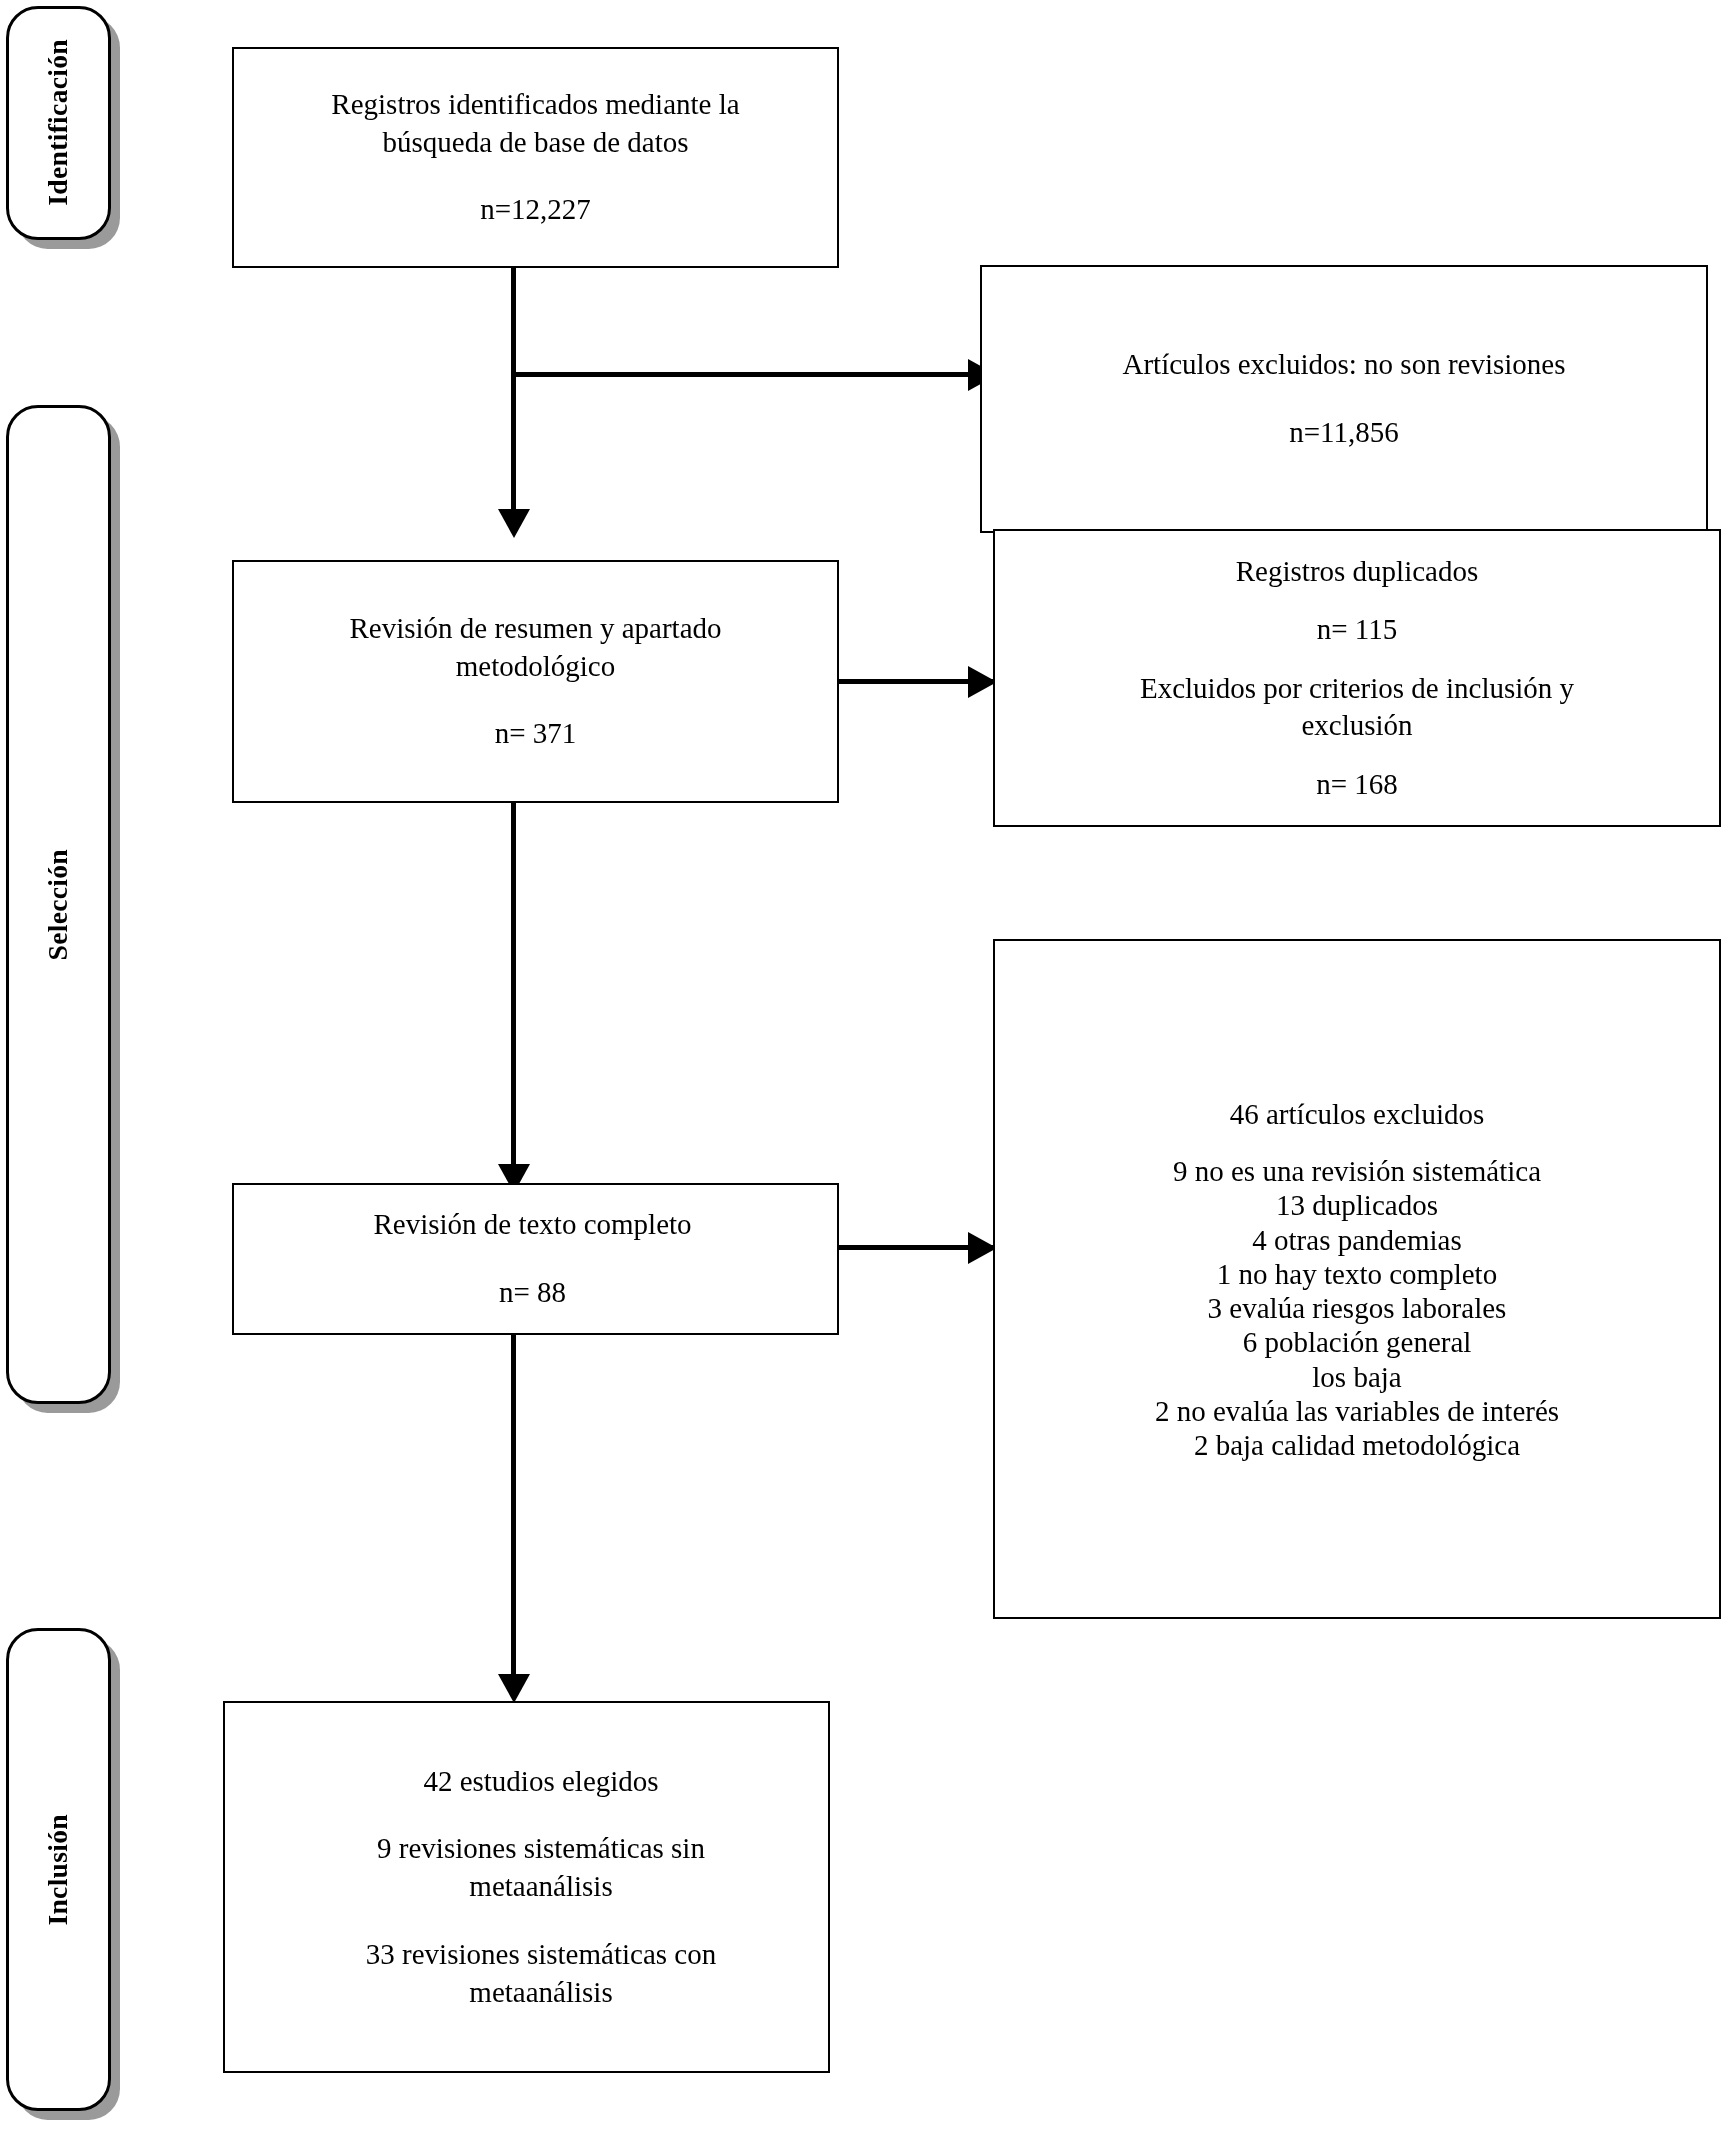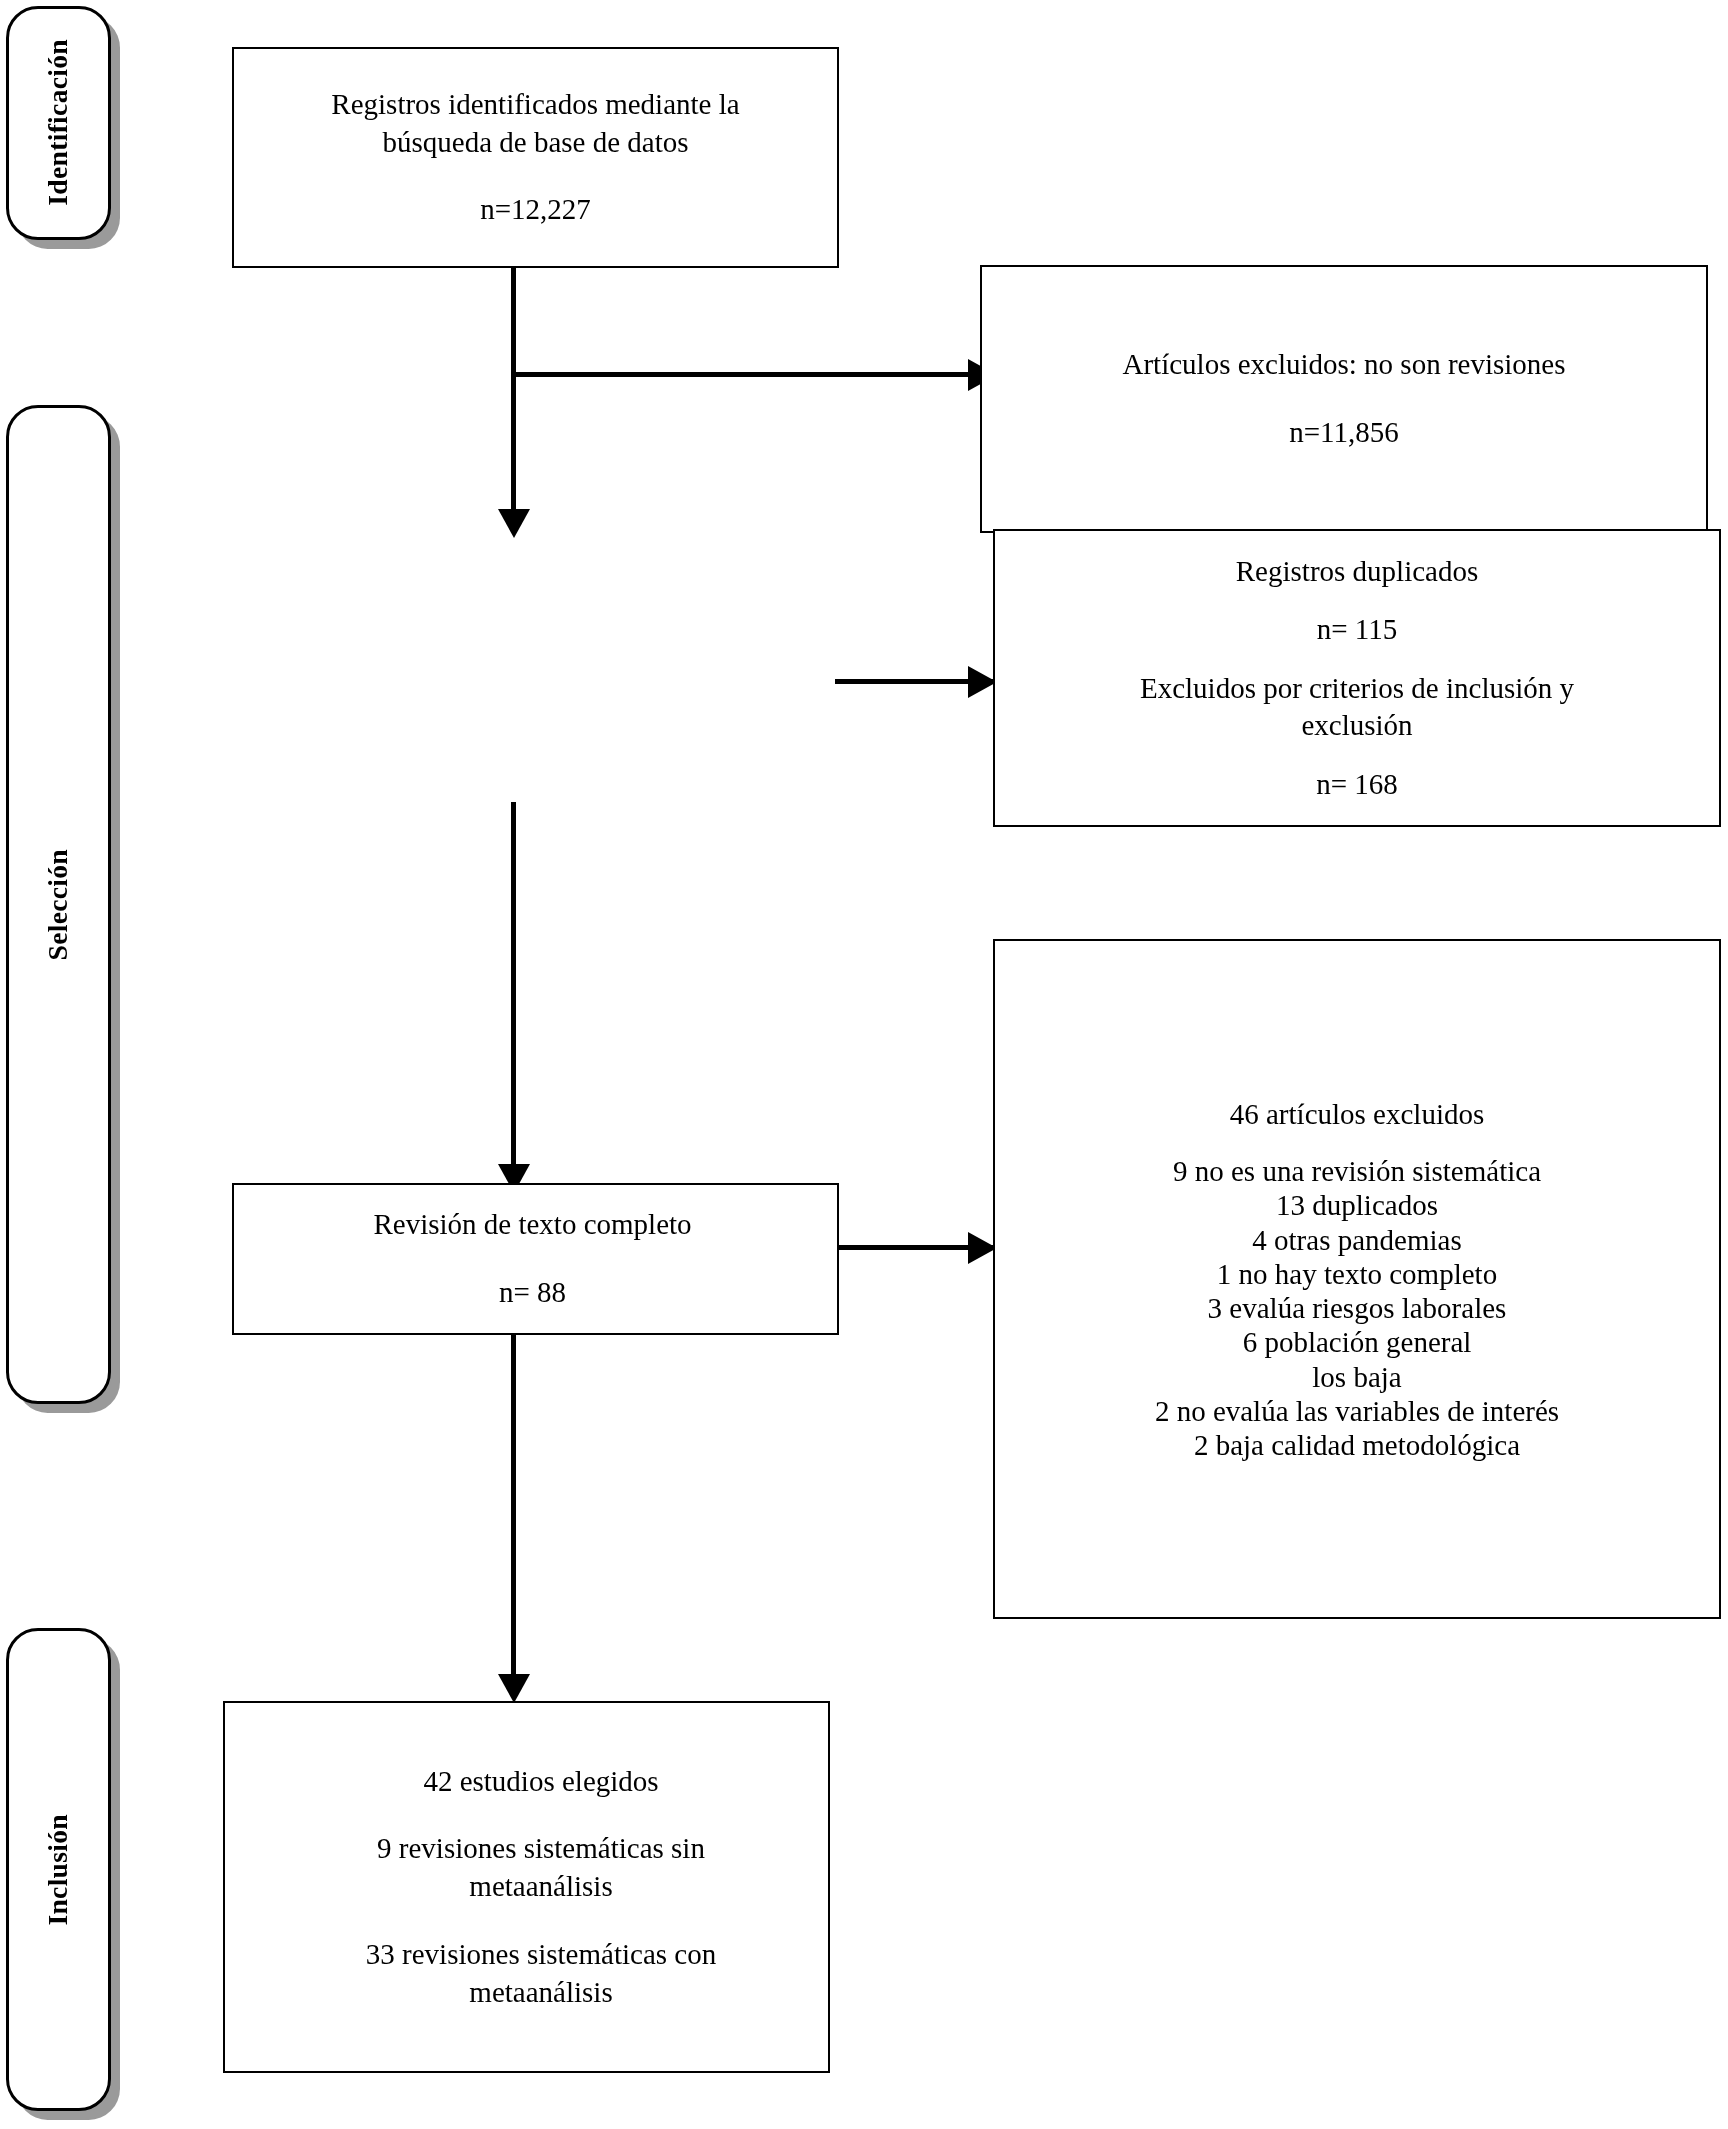--- a/index.html
+++ b/index.html
@@ -130,20 +130,25 @@
     <div class="line">Registros identificados mediante la</div>
     <div class="line">búsqueda de base de datos</div>
     <div class="line gap-before">n=12,227</div>
   </div>
 
   <div class="box" style="left:980px; top:265px; width:728px; height:268px;">
     <div class="line">Artículos excluidos: no son revisiones</div>
     <div class="line gap-before">n=11,856</div>
   </div>
 
+  <div class="box" style="left:232px; top:560px; width:607px; height:243px;">
+    <div class="line">Revisión de resumen y apartado</div>
+    <div class="line">metodológico</div>
+    <div class="line gap-before">n= 371</div>
+  </div>
 
   <div class="box" style="left:993px; top:529px; width:728px; height:298px;">
     <div class="line">Registros duplicados</div>
     <div class="line gap-small">n= 115</div>
     <div class="line gap-small">Excluidos por criterios de inclusión y</div>
     <div class="line">exclusión</div>
     <div class="line gap-small">n= 168</div>
   </div>
 
   <div class="box" style="left:232px; top:1183px; width:607px; height:152px;padding-left:9px;">

